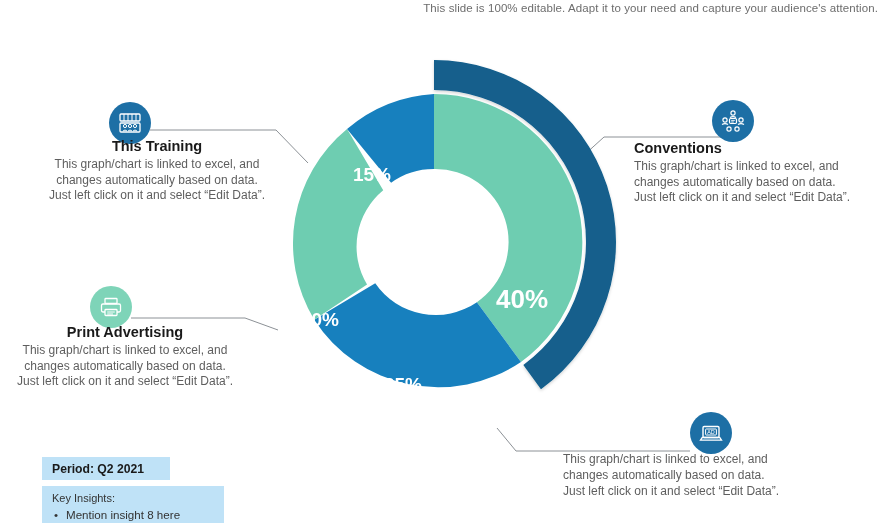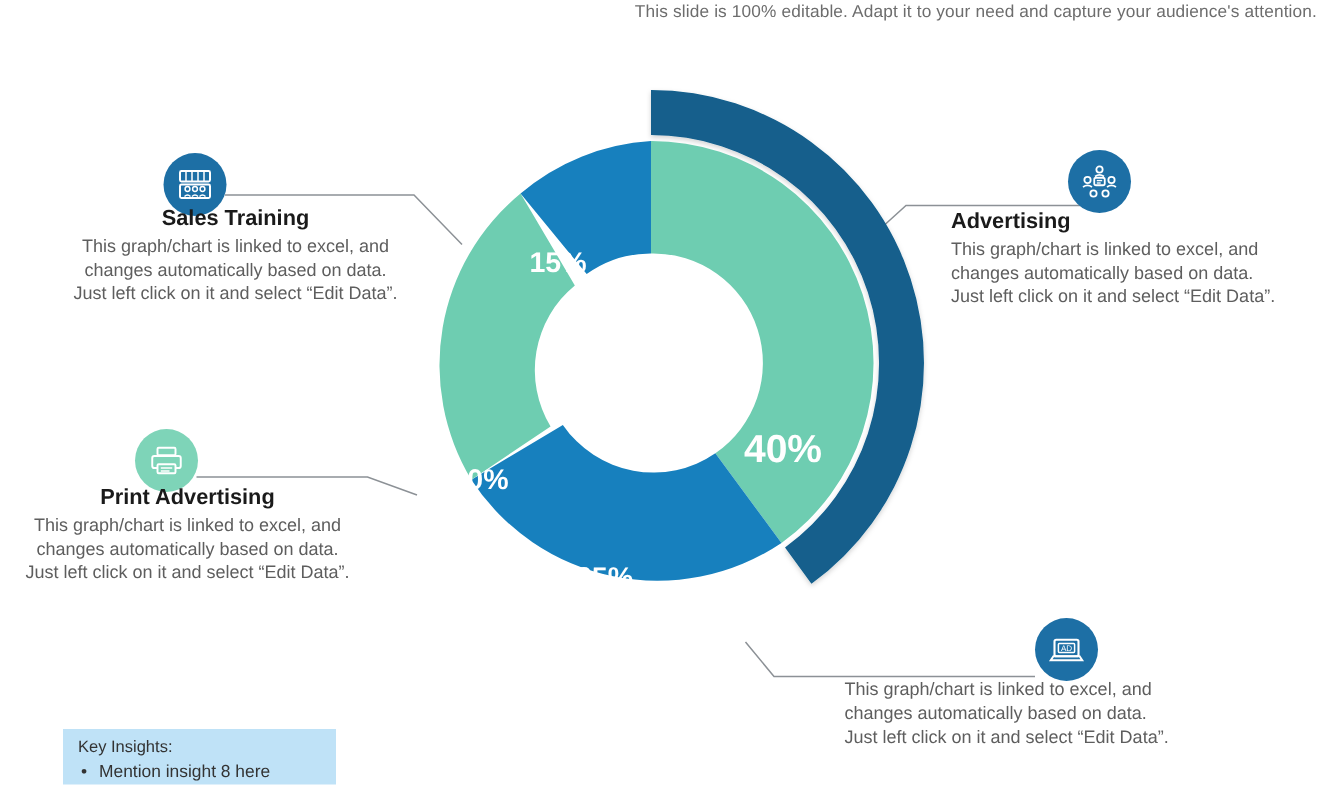--- a/index.html
+++ b/index.html
@@ -198,21 +198,21 @@
       <rect x="3" y="13" width="20" height="9" rx="1" fill="none" stroke="#fff" stroke-width="1.3"></rect>
       <circle cx="8" cy="16" r="1.6" fill="none" stroke="#fff" stroke-width="1"></circle>
       <circle cx="13" cy="16" r="1.6" fill="none" stroke="#fff" stroke-width="1"></circle>
       <circle cx="18" cy="16" r="1.6" fill="none" stroke="#fff" stroke-width="1"></circle>
       <path d="M6 21 q2 -2 4 0" fill="none" stroke="#fff" stroke-width="1"></path>
       <path d="M11 21 q2 -2 4 0" fill="none" stroke="#fff" stroke-width="1"></path>
       <path d="M16 21 q2 -2 4 0" fill="none" stroke="#fff" stroke-width="1"></path>
     </svg>
   </div>
   <div class="callout align-center" style="left:48px; top:138px; width:218px;">
-    <div class="callout-title">Sales Training</div>
+    <div class="callout-title">This Training</div>
     <div class="callout-body">This graph/chart is linked to excel, and</div>
     <div class="callout-body">changes automatically based on data.</div>
     <div class="callout-body">Just left click on it and select “Edit Data”.</div>
   </div>
 
   <div class="icon-badge" style="left:712px; top:100px; background:#1d6fa5;">
     <svg width="26" height="26" viewBox="0 0 26 26">
       <circle cx="13" cy="5" r="2.1" fill="none" stroke="#fff" stroke-width="1.2"></circle>
       <path d="M10 9.6 q3 -2 6 0" fill="none" stroke="#fff" stroke-width="1.2"></path>
       <circle cx="5" cy="12" r="2.1" fill="none" stroke="#fff" stroke-width="1.2"></circle>
@@ -220,21 +220,21 @@
       <circle cx="21" cy="12" r="2.1" fill="none" stroke="#fff" stroke-width="1.2"></circle>
       <path d="M18 16.6 q3 -2 6 0" fill="none" stroke="#fff" stroke-width="1.2"></path>
       <circle cx="9" cy="21" r="2.1" fill="none" stroke="#fff" stroke-width="1.2"></circle>
       <circle cx="17" cy="21" r="2.1" fill="none" stroke="#fff" stroke-width="1.2"></circle>
       <rect x="9.5" y="10.5" width="7" height="5" rx="1.2" fill="none" stroke="#fff" stroke-width="1.2"></rect>
       <line x1="11.2" y1="12.4" x2="14.8" y2="12.4" stroke="#fff" stroke-width="0.9"></line>
       <line x1="11.2" y1="14" x2="13.8" y2="14" stroke="#fff" stroke-width="0.9"></line>
     </svg>
   </div>
   <div class="callout align-left" style="left:634px; top:140px; width:236px;">
-    <div class="callout-title">Advertising</div>
+    <div class="callout-title">Conventions</div>
     <div class="callout-body">This graph/chart is linked to excel, and</div>
     <div class="callout-body">changes automatically based on data.</div>
     <div class="callout-body">Just left click on it and select “Edit Data”.</div>
   </div>
 
   <div class="icon-badge" style="left:90px; top:286px; background:#7ed4b8;">
     <svg width="26" height="26" viewBox="0 0 26 26">
       <rect x="7" y="4.5" width="12" height="5" rx="0.8" fill="none" stroke="#fff" stroke-width="1.3"></rect>
       <rect x="3.5" y="10" width="19" height="8" rx="1.4" fill="none" stroke="#fff" stroke-width="1.3"></rect>
       <rect x="7" y="15.5" width="12" height="6" rx="0.8" fill="#7ed4b8" stroke="#fff" stroke-width="1.3"></rect>
@@ -256,20 +256,21 @@
       <text x="13" y="14" font-size="5.4" fill="#fff" text-anchor="middle" font-family="Liberation Sans, sans-serif">AD</text>
       <path d="M2.5 20.2 h21 l-1.8 -2.7 h-17.4 z" fill="none" stroke="#fff" stroke-width="1.3"></path>
     </svg>
   </div>
   <div class="callout align-left" style="left:563px; top:452px; width:240px;">
     <div class="callout-body">This graph/chart is linked to excel, and</div>
     <div class="callout-body">changes automatically based on data.</div>
     <div class="callout-body">Just left click on it and select “Edit Data”.</div>
   </div>
 
+  <div id="period-badge">Period: Q2 2021</div>
 
   <div id="insights-box">
     <div id="insights-title">Key Insights:</div>
     <div class="insight-item">
       <span class="bullet">•</span>
       <span>Mention insight 8 here</span>
     </div>
   </div>
 
 </div>

